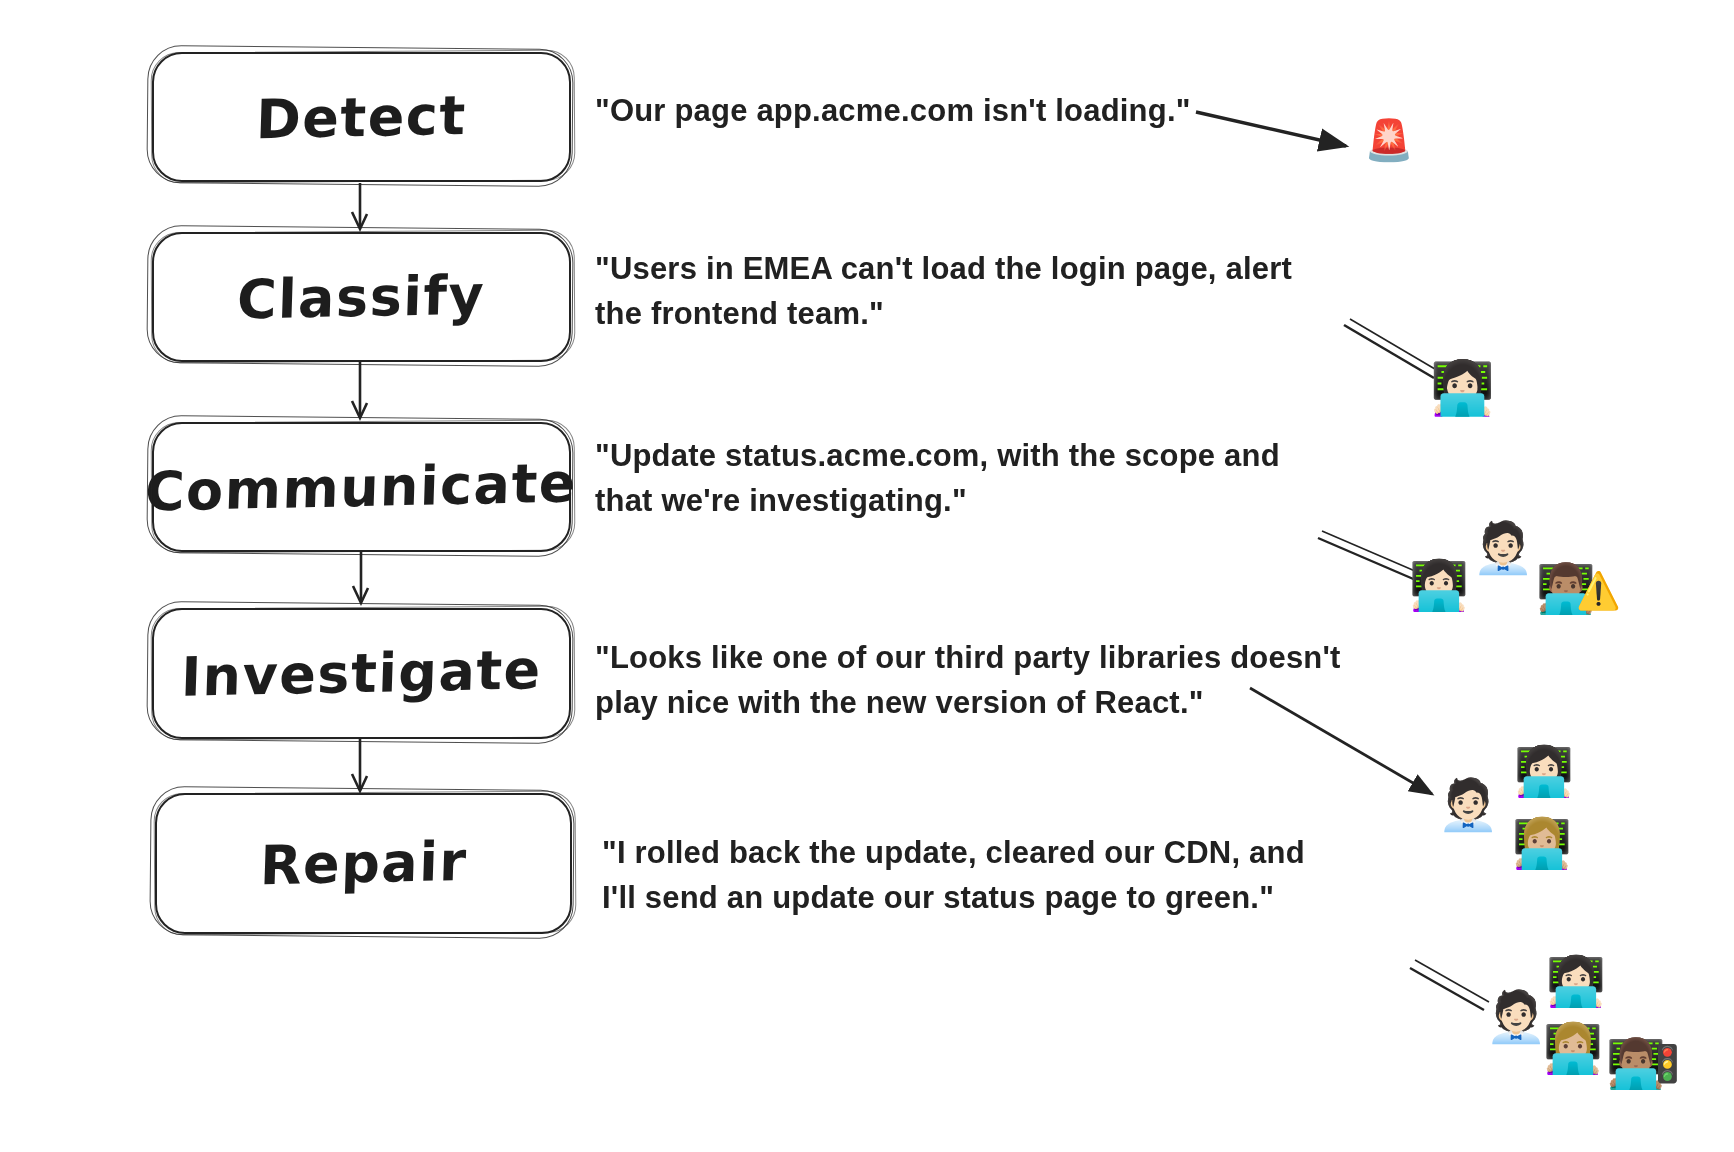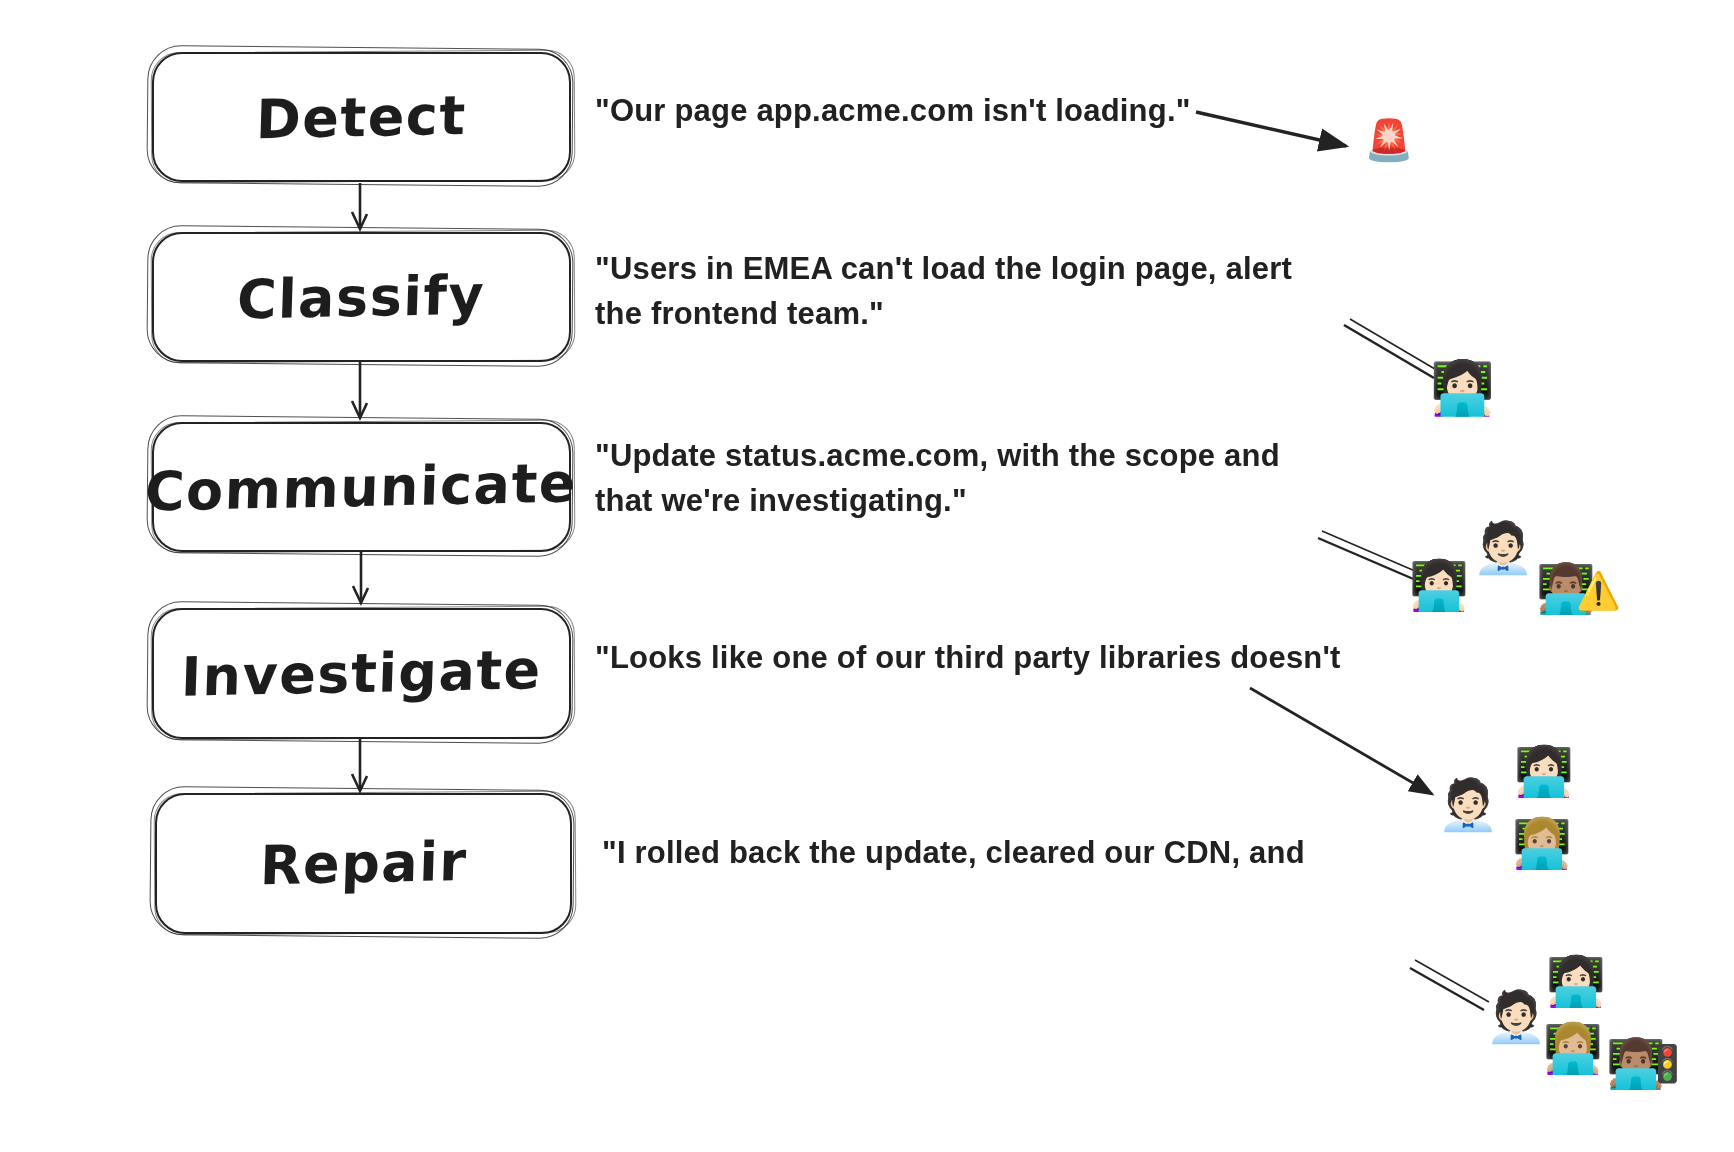--- a/index.html
+++ b/index.html
@@ -96,24 +96,26 @@
     <div>the frontend team."</div>
   </div>
 
   <div class="quote" style="left:595px; top:433px; width:740px;">
     <div>"Update status.acme.com, with the scope and</div>
     <div>that we're investigating."</div>
   </div>
 
   <div class="quote" style="left:595px; top:635px; width:780px;">
     <div>"Looks like one of our third party libraries doesn't</div>
+    <div>play nice with the new version of React."</div>
   </div>
 
   <div class="quote" style="left:602px; top:830px; width:760px;">
     <div>"I rolled back the update, cleared our CDN, and</div>
+    <div>I'll send an update our status page to green."</div>
   </div>
 
   <span class="emoji" style="left:1364px; top:120px; font-size:40px;">🚨</span>
 
   <span class="emoji" style="left:1430px; top:362px; font-size:52px;">👩🏻‍💻</span>
 
   <span class="emoji" style="left:1409px; top:561px; font-size:48px;">👩🏻‍💻</span>
   <span class="emoji" style="left:1472px; top:523px; font-size:50px;">🧑🏻‍💼</span>
   <span class="emoji" style="left:1536px; top:564px; font-size:48px;">👨🏽‍💻</span>
   <span class="emoji" style="left:1576px; top:573px; font-size:36px;">⚠️</span>

